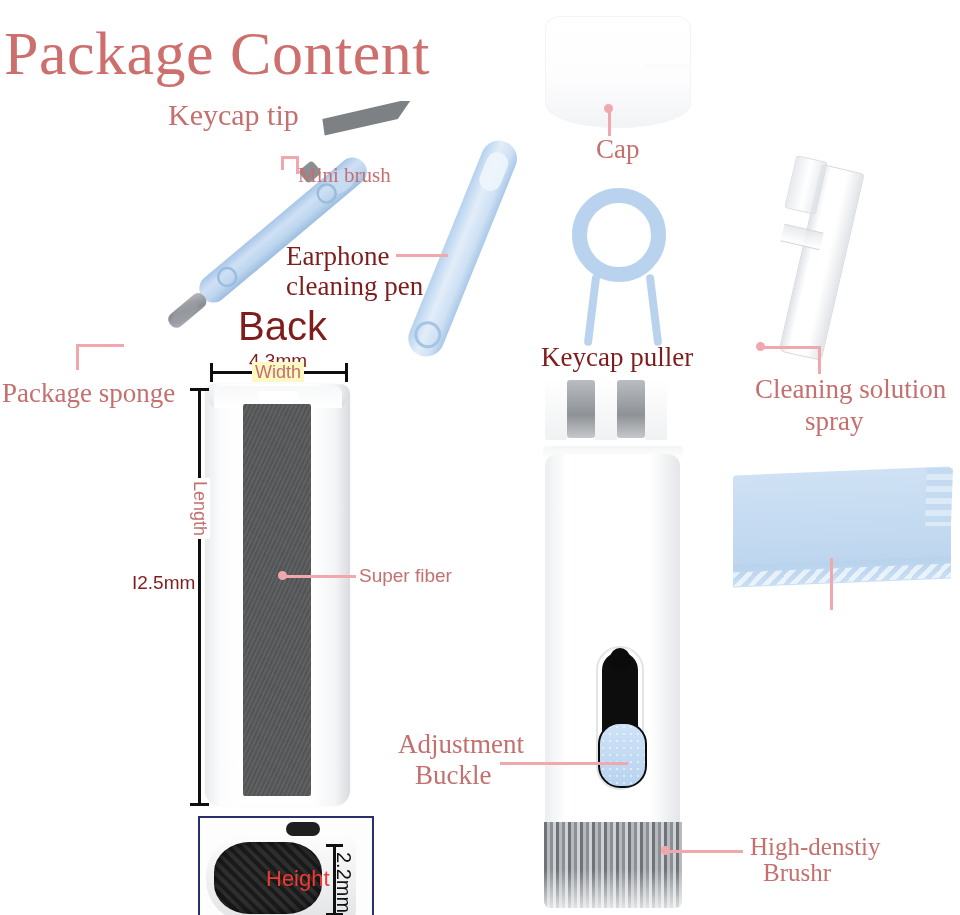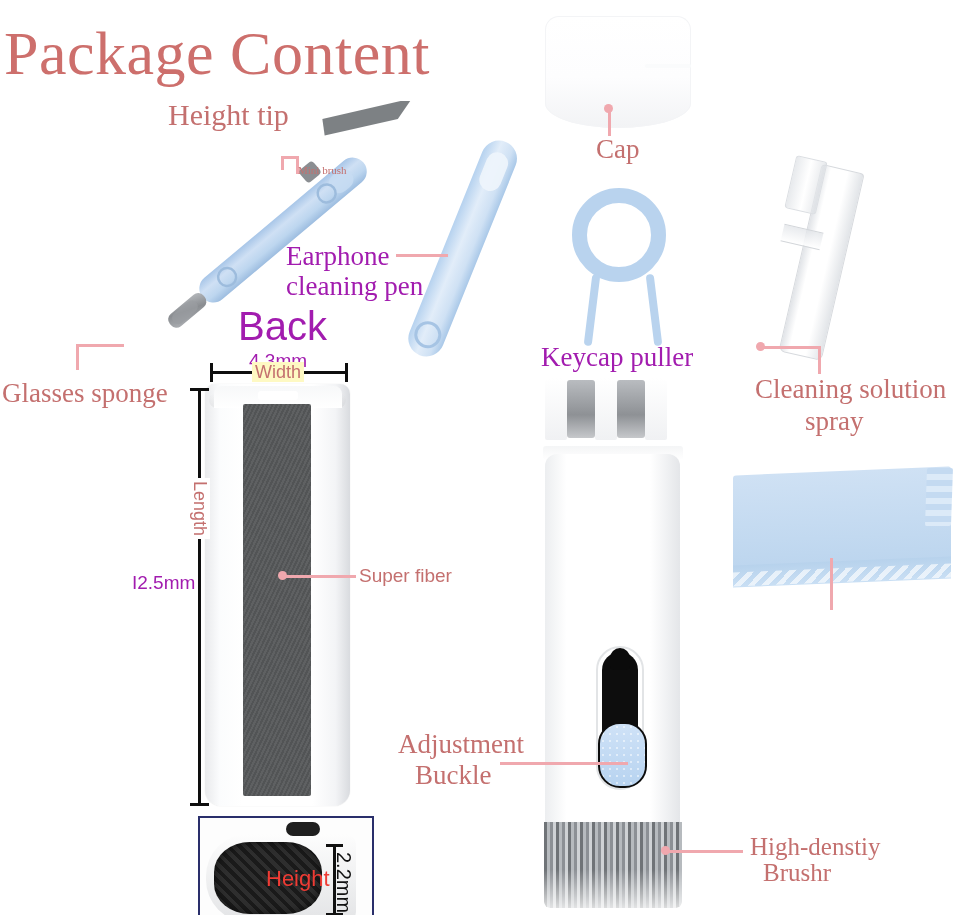--- a/index.html
+++ b/index.html
@@ -17,21 +17,21 @@
   }
   .lbl {
     position: absolute;
     color: #c4706f;
     font-family: "Liberation Serif", serif;
     line-height: 1.12;
     white-space: pre;
   }
   .lbl-black {
     position: absolute;
-    color: #a21caf;
+    color: #7f1d1d;
     font-family: "Liberation Serif", serif;
     line-height: 1.12;
     white-space: pre;
   }
   .sans {
     font-family: "Liberation Sans", sans-serif;
   }
   .leader {
     position: absolute;
     background: #f0a8ae;
@@ -418,28 +418,28 @@
   <div class="leader leader-v" style="left:830px; top:542px; height:52px;"></div>
 
   <div class="leader leader-h" style="left:282px; top:559px; width:74px;"></div>
   <div class="dot" style="left:278px; top:555px;"></div>
 
   <div class="leader leader-h" style="left:500px; top:746px; width:128px;"></div>
 
   <div class="leader leader-h" style="left:665px; top:834px; width:78px;"></div>
   <div class="dot" style="left:661px; top:830px;"></div>
 
-  <div class="lbl" style="left:168px; top:82px; font-size:30px;">Height tip</div>
-
-  <div class="lbl" style="left:298px; top:148px; font-size:11px;">Mini brush</div>
+  <div class="lbl" style="left:168px; top:82px; font-size:30px;">Keycap tip</div>
+
+  <div class="lbl" style="left:298px; top:148px; font-size:21px;">Mini brush</div>
 
   <div class="lbl-black" style="left:286px; top:225px; font-size:27px;">Earphone</div>
   <div class="lbl-black" style="left:286px; top:255px; font-size:27px;">cleaning pen</div>
 
-  <div class="lbl" style="left:2px; top:362px; font-size:27px;">Glasses sponge</div>
+  <div class="lbl" style="left:2px; top:362px; font-size:27px;">Package sponge</div>
 
   <div class="lbl-black sans" style="left:238px; top:288px; font-size:40px;">Back</div>
 
   <div class="lbl" style="left:596px; top:118px; font-size:27px;">Cap</div>
 
   <div class="lbl-black" style="left:541px; top:326px; font-size:27px;">Keycap puller</div>
 
   <div class="lbl" style="left:755px; top:358px; font-size:27px;">Cleaning solution</div>
   <div class="lbl" style="left:805px; top:390px; font-size:27px;">spray</div>
 

